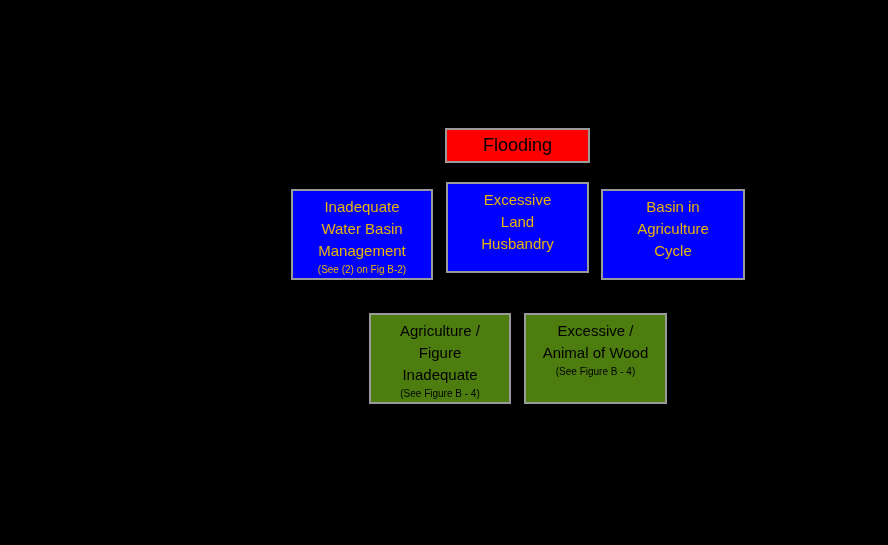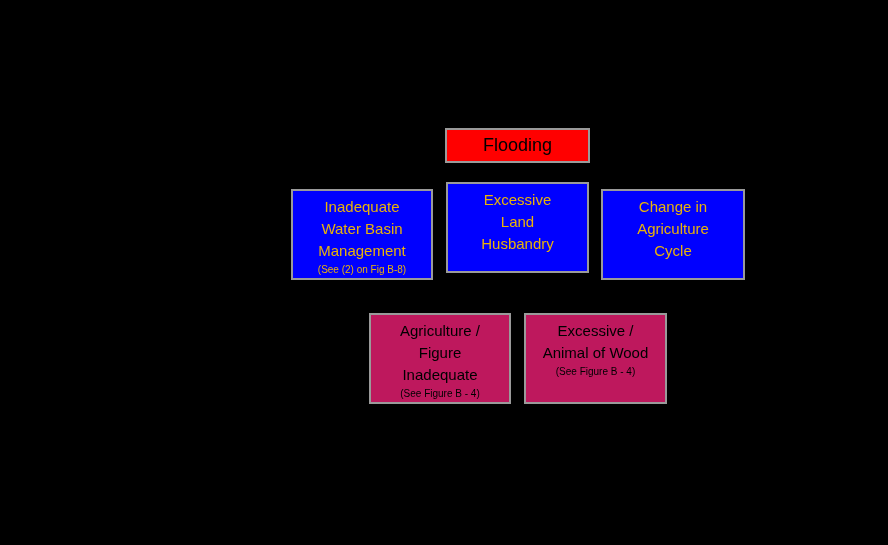--- a/index.html
+++ b/index.html
@@ -29,21 +29,21 @@
     align-items: center;
     justify-content: center;
     font-size: 18px;
   }
   .node-blue {
     background: #0000ff;
     color: #eab308;
     padding-top: 5px;
   }
   .node-yellow {
-    background: #be185d;
+    background: #4d7c0f;
     color: #000000;
     padding-top: 5px;
   }
   .node-line {
     font-size: 15px;
     line-height: 22px;
     white-space: nowrap;
   }
   .node-caption {
     font-size: 10px;
@@ -65,31 +65,31 @@
 <div id="canvas">
 
   <div id="node-flooding" class="node node-red">
     <span>Flooding</span>
   </div>
 
   <div id="node-water-basin" class="node node-blue">
     <div class="node-line">Inadequate</div>
     <div class="node-line">Water Basin</div>
     <div class="node-line">Management</div>
-    <div class="node-caption">(See (2) on Fig B-8)</div>
+    <div class="node-caption">(See (2) on Fig B-2)</div>
   </div>
 
   <div id="node-land-clearing" class="node node-blue">
     <div class="node-line">Excessive</div>
     <div class="node-line">Land</div>
     <div class="node-line">Husbandry</div>
   </div>
 
   <div id="node-hydrological" class="node node-blue">
-    <div class="node-line">Change in</div>
+    <div class="node-line">Basin in</div>
     <div class="node-line">Agriculture</div>
     <div class="node-line">Cycle</div>
   </div>
 
   <div id="node-agriculture" class="node node-yellow">
     <div class="node-line">Agriculture /</div>
     <div class="node-line">Figure</div>
     <div class="node-line">Inadequate</div>
     <div class="node-caption">(See Figure B - 4)</div>
   </div>

